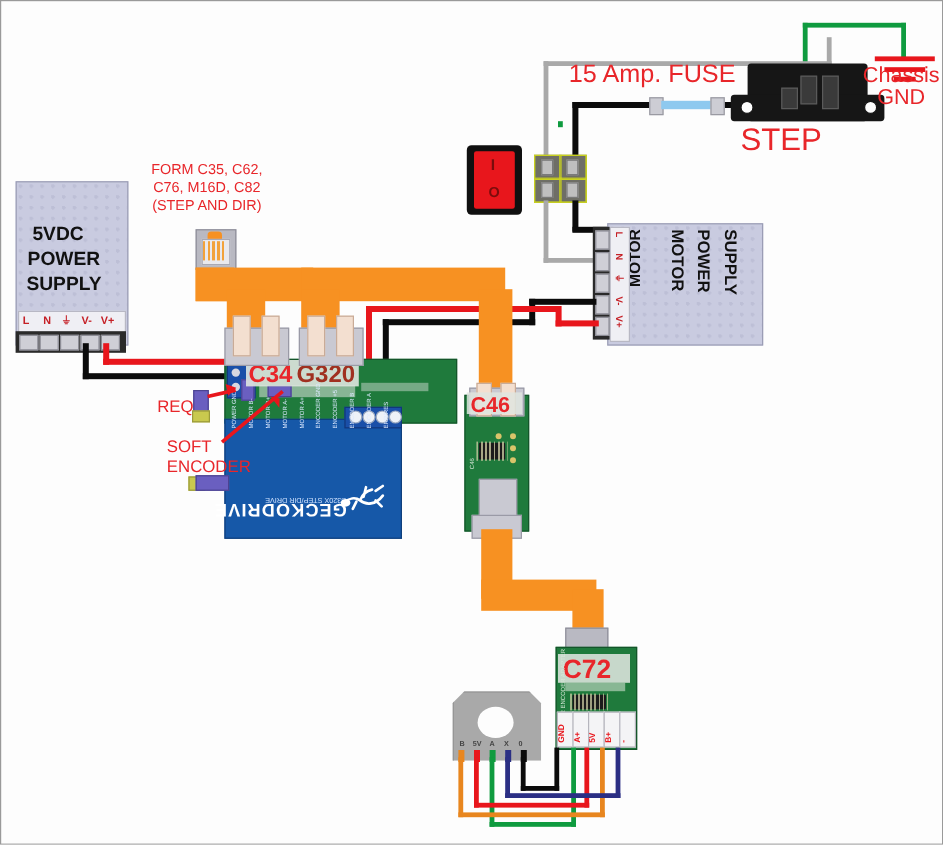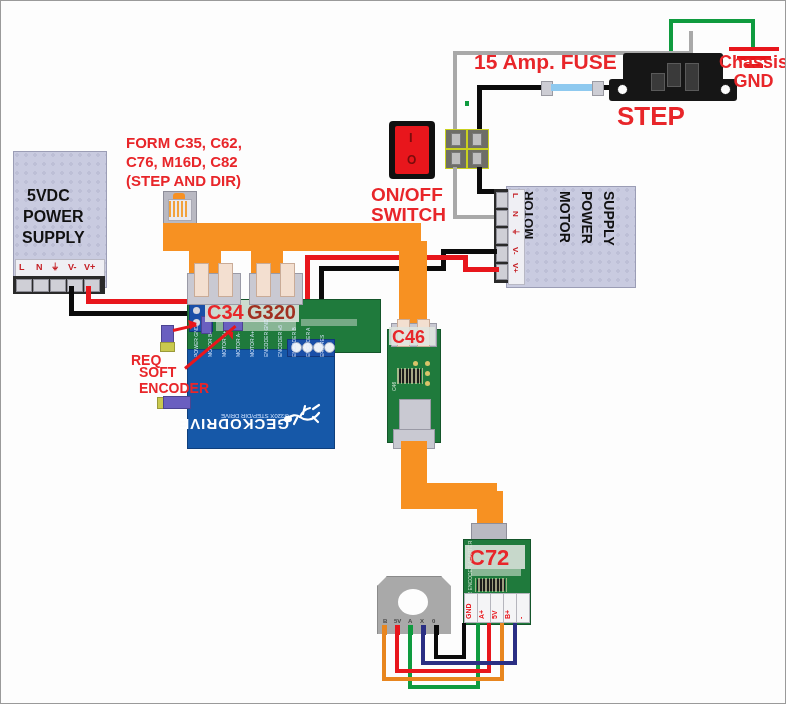--- a/index.html
+++ b/index.html
@@ -3,21 +3,21 @@
 <meta charset="utf-8">
 <title>CNC Wiring Diagram</title>
 <style>
   html,body{margin:0;padding:0;background:#ffffff;}
   body{font-family:"Liberation Sans",sans-serif;}
   #root{
     position:relative;width:786px;height:704px;background:#fdfdfd;
     border:1px solid #9a9a9a;box-sizing:border-box;overflow:hidden;
   }
   .abs{position:absolute;}
-  .lbl{position:absolute;color:#e8262a;font-weight:bold;line-height:1.05;white-space:pre;}
+  .lbl{position:absolute;color:#e8262a;font-weight:normal;line-height:1.05;white-space:pre;}
   
   .w{position:absolute;}
   .blk{background:#0b0b0b;}
   .red{background:#e8161c;}
   .gry{background:#a9a9a9;}
   .grn{background:#0f9b3f;}
   .org{background:#e8861f;}
   .blu{background:#2b2f84;}
   
   .ribbon{position:absolute;background:#f79122;}
@@ -95,22 +95,20 @@
   <div class="gnd-bar" style="left:728px;top:46px;width:50px;height:4px;"></div>
   <div class="gnd-bar" style="left:736px;top:55px;width:34px;height:4px;"></div>
   <div class="gnd-bar" style="left:744px;top:63px;width:18px;height:4px;"></div>
   <div class="lbl" style="left:718px;top:52px;font-size:18px;text-align:center;">Chassis
 GND</div>
 
   <div class="switch-body" style="left:388px;top:120px;width:46px;height:58px;"></div>
   <div class="switch-rocker" style="left:394px;top:125px;width:34px;height:48px;"></div>
   <div class="abs" style="left:408px;top:129px;color:#7a0c0c;font-size:13px;font-weight:bold;">I</div>
   <div class="abs" style="left:406px;top:152px;color:#7a0c0c;font-size:12px;font-weight:bold;">O</div>
-  <div class="lbl" style="left:370px;top:184px;font-size:19px;">ON/OFF
-SWITCH</div>
 
   <div class="tb" style="left:444px;top:128px;width:42px;height:38px;"></div>
   <div class="tbcell" style="left:444px;top:128px;width:21px;height:19px;"></div>
   <div class="tbcell" style="left:465px;top:128px;width:21px;height:19px;"></div>
   <div class="tbcell" style="left:444px;top:147px;width:21px;height:19px;"></div>
   <div class="tbcell" style="left:465px;top:147px;width:21px;height:19px;"></div>
   <div class="abs" style="left:450px;top:132px;width:8px;height:11px;background:#bfbfbf;border:1px solid #7a7a7a;"></div>
   <div class="abs" style="left:471px;top:132px;width:8px;height:11px;background:#bfbfbf;border:1px solid #7a7a7a;"></div>
   <div class="abs" style="left:450px;top:151px;width:8px;height:11px;background:#bfbfbf;border:1px solid #7a7a7a;"></div>
   <div class="abs" style="left:471px;top:151px;width:8px;height:11px;background:#bfbfbf;border:1px solid #7a7a7a;"></div>
@@ -170,21 +168,21 @@
   <div class="term-pin" style="left:32px;top:278px;width:14px;height:11px;"></div>
   <div class="term-pin" style="left:49px;top:278px;width:14px;height:11px;"></div>
   <div class="term-pin" style="left:66px;top:278px;width:14px;height:11px;"></div>
   <div class="term-pin" style="left:83px;top:278px;width:14px;height:11px;"></div>
 
   <div class="w blk" style="left:68px;top:285px;width:5px;height:30px;"></div>
   <div class="w blk" style="left:68px;top:310px;width:126px;height:5px;"></div>
   <div class="w red" style="left:85px;top:285px;width:5px;height:18px;"></div>
   <div class="w red" style="left:85px;top:298px;width:110px;height:5px;"></div>
 
-  <div class="lbl" style="left:125px;top:133px;font-size:15px;line-height:1.25;">FORM C35, C62,
+  <div class="lbl" style="left:125px;top:133px;font-size:12px;line-height:1.25;text-align:center;">FORM C35, C62,
 C76, M16D, C82
 (STEP AND DIR)</div>
 
   <div class="rj" style="left:162px;top:190px;width:32px;height:32px;"></div>
   <div class="rjin" style="left:167px;top:198px;width:22px;height:20px;"></div>
   <div class="abs" style="left:168px;top:200px;width:20px;height:16px;background:repeating-linear-gradient(90deg,#f2a23b 0 2px,transparent 2px 4px);"></div>
   <div class="abs" style="left:172px;top:192px;width:12px;height:6px;background:#f79122;border-radius:3px 3px 0 0;"></div>
 
   <div class="ribbon" style="left:162px;top:222px;width:32px;height:28px;"></div>
   <div class="ribbon" style="left:162px;top:222px;width:98px;height:28px;"></div>
@@ -236,21 +234,21 @@
   </div>
 
   <div class="abs" style="left:288px;top:432px;font-size:15px;font-weight:bold;color:#ffffff;transform:rotate(180deg);transform-origin:left top;white-space:nowrap;letter-spacing:1px;">GECKODRIVE</div>
   <div class="abs" style="left:288px;top:418px;font-size:6px;color:#cfe2ff;transform:rotate(180deg);transform-origin:left top;white-space:nowrap;">G320X STEP/DIR DRIVE</div>
 
   <svg class="abs" width="46" height="34" viewBox="0 0 46 34" style="left:280px;top:396px;transform:rotate(180deg);">
     <path d="M8 18 C14 10, 22 10, 27 14 C31 17, 36 16, 40 12 M27 14 C25 19, 22 22, 17 23 M14 14 L9 9 M14 22 L8 26 M24 17 L22 25 M30 13 L33 7" stroke="#ffffff" stroke-width="2.2" fill="none" stroke-linecap="round"></path>
     <ellipse cx="39" cy="12" rx="4" ry="3.2" fill="#ffffff"></ellipse>
   </svg>
 
-  <div class="lbl" style="left:130px;top:330px;font-size:14px;margin-top:22px;">REQ</div>
+  <div class="lbl" style="left:130px;top:330px;font-size:14px;">REQ</div>
   <div class="jumper" style="left:160px;top:324px;width:11px;height:20px;"></div>
   <div class="jumper-y" style="left:159px;top:341px;width:13px;height:8px;"></div>
   <div class="w red" style="left:172px;top:328px;width:24px;height:3px;transform:rotate(-13deg);transform-origin:left center;"></div>
   <div class="arrowhead" style="left:188px;top:318px;border-width:5px 0 5px 8px;border-color:transparent transparent transparent #e8161c;transform:rotate(-13deg);"></div>
 
   <div class="lbl" style="left:138px;top:363px;font-size:14px;line-height:1.15;">SOFT
 ENCODER</div>
   <div class="jumper-y" style="left:156px;top:396px;width:12px;height:10px;"></div>
   <div class="jumper" style="left:162px;top:395px;width:26px;height:11px;"></div>
   <div class="w red" style="left:184px;top:366px;width:66px;height:3px;transform:rotate(-40deg);transform-origin:left center;"></div>

